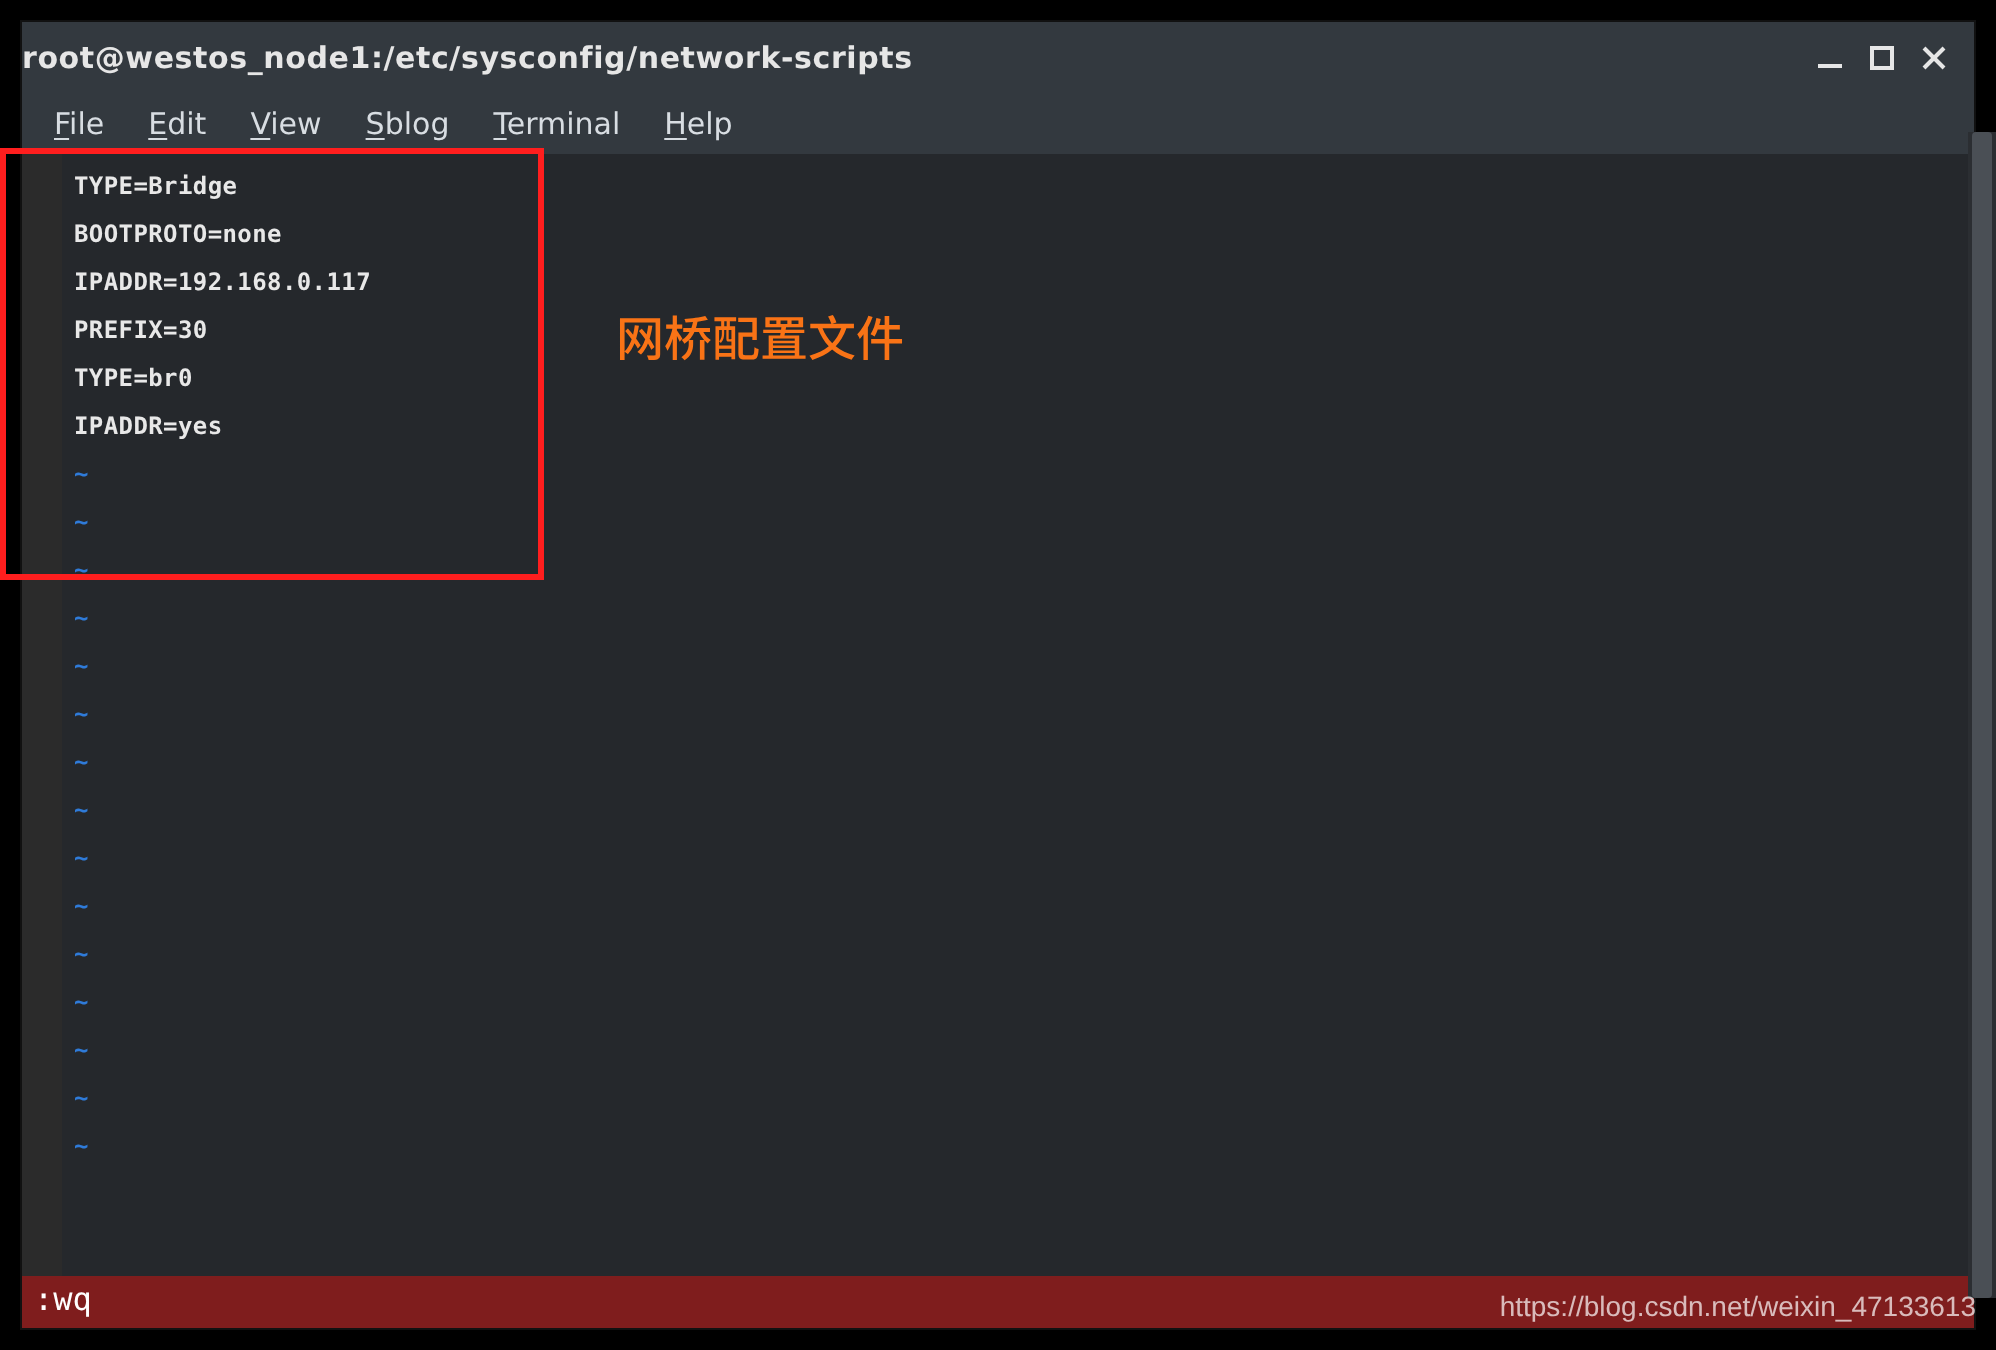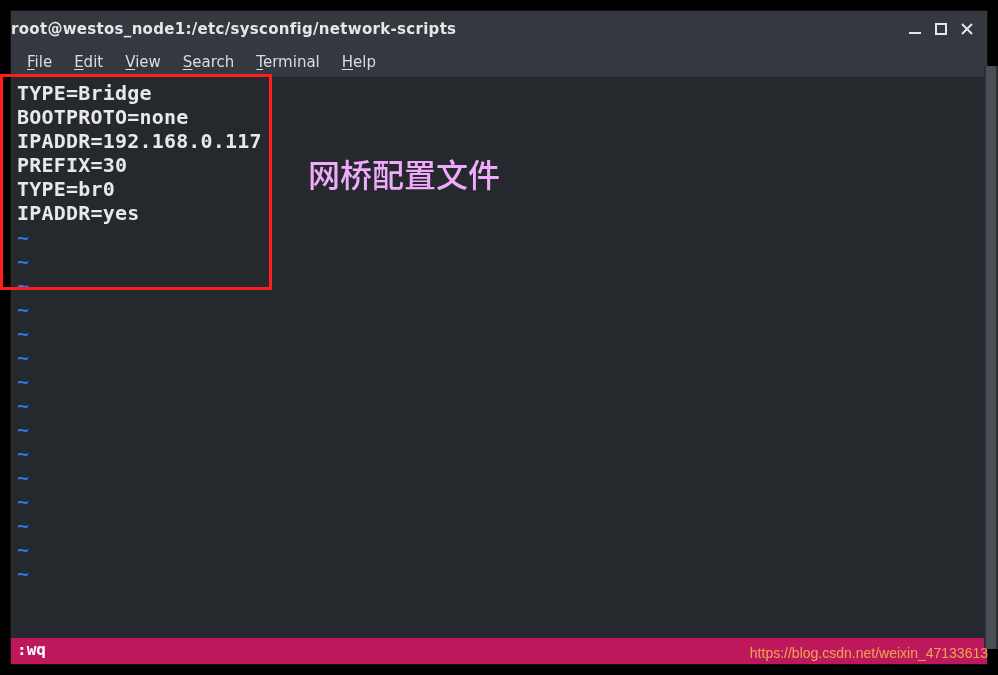--- a/index.html
+++ b/index.html
@@ -5,29 +5,29 @@
   * { margin:0; padding:0; box-sizing:border-box; }
   html,body { width:998px; height:675px; background:#000; overflow:hidden; font-family:"DejaVu Sans Mono","Consolas",monospace; }
   .window { position:absolute; left:10px; top:10px; width:978px; height:655px; background:#2b2b2b; border:1px solid #111; display:flex; flex-direction:column; }
   .titlebar { height:36px; background:#33393f; display:flex; align-items:center; position:relative; }
   .titlebar .title { flex:1; text-align:left; color:#e6e6e6; font-family:"DejaVu Sans",Arial,sans-serif; font-size:15px; font-weight:600; letter-spacing:.3px; }
   .title-controls { position:absolute; right:6px; top:0; height:36px; display:flex; align-items:center; gap:14px; padding:0 8px; }
   .title-controls span svg { display:block; }
   .menubar { height:30px; background:#33393f; display:flex; align-items:center; padding:0 6px; gap:2px; font-family:"DejaVu Sans",Arial,sans-serif; }
   .menu-item { color:#d8dde2; font-size:15px; padding:3px 10px; }
   .menu-item .ul { text-decoration:underline; text-underline-offset:2px; }
-  .editor { flex:1; background:#25282c; position:relative; color:#e8e8e8; font-size:20px; line-height:24px; padding:4px 6px; font-weight:600; letter-spacing:.2px; }
+  .editor { flex:1; background:#25282c; position:relative; color:#e8e8e8; font-size:12px; line-height:24px; padding:4px 6px; font-weight:600; letter-spacing:.2px;margin-left:20px; }
   .editor .line { height:24px; white-space:pre; }
   .editor .tilde { color:#2f7bd9; font-weight:bold; }
   .highlight-box { position:absolute; left:0px; top:74px; width:272px; height:216px; border:3px solid #ff1e1e; pointer-events:none; }
-  .annotation { position:absolute; left:308px; top:150px; color:#f0abfc; font-family:"Microsoft YaHei","PingFang SC","Noto Sans CJK SC",sans-serif; font-size:32px; font-weight:500; }
-  .statusline { height:26px; background:#be185d; color:#fff; font-size:16px; font-weight:700; padding:2px 6px; }
+  .annotation { position:absolute; left:308px; top:150px; color:#f97316; font-family:"Microsoft YaHei","PingFang SC","Noto Sans CJK SC",sans-serif; font-size:24px; font-weight:500; }
+  .statusline { height:26px; background:#7f1d1d; color:#fff; font-size:16px; font-weight:400; padding:2px 6px; }
   .scrollbar { position:absolute; right:0; top:66px; width:14px; bottom:26px; background:#2b2e32; }
   .scrollbar .thumb { position:absolute; left:2px; right:2px; top:0; bottom:0; background:#4a4f55; border-radius:2px; }
-  .watermark { position:absolute; right:10px; bottom:14px; color:#fde047; font-family:Arial,sans-serif; font-size:14px; opacity:.7; pointer-events:none;text-align:right; }
+  .watermark { position:absolute; right:10px; bottom:14px; color:#ffffff; font-family:Arial,sans-serif; font-size:14px; opacity:.7; pointer-events:none;text-align:right; }
 </style>
 </head>
 <body>
 
 <div class="window">
 
   <div class="titlebar">
     <div class="title">root@westos_node1:/etc/sysconfig/network-scripts</div>
     <div class="title-controls">
       <span>
@@ -46,21 +46,21 @@
             <line x1="11" y1="1" x2="1" y2="11" stroke="#e6e6e6" stroke-width="2"></line>
           </svg>
         </span>
     </div>
   </div>
 
   <div class="menubar">
     <span class="menu-item"><span class="ul">F</span><span>ile</span></span>
     <span class="menu-item"><span class="ul">E</span><span>dit</span></span>
     <span class="menu-item"><span class="ul">V</span><span>iew</span></span>
-    <span class="menu-item"><span class="ul">S</span><span>earch</span></span>
+    <span class="menu-item"><span class="ul">S</span><span>blog</span></span>
     <span class="menu-item"><span class="ul">T</span><span>erminal</span></span>
     <span class="menu-item"><span class="ul">H</span><span>elp</span></span>
   </div>
 
   <div class="editor" id="editor">
       <div class="line">TYPE=Bridge</div>
       <div class="line">BOOTPROTO=none</div>
       <div class="line">IPADDR=192.168.0.117</div>
       <div class="line">PREFIX=30</div>
       <div class="line">TYPE=br0</div>

